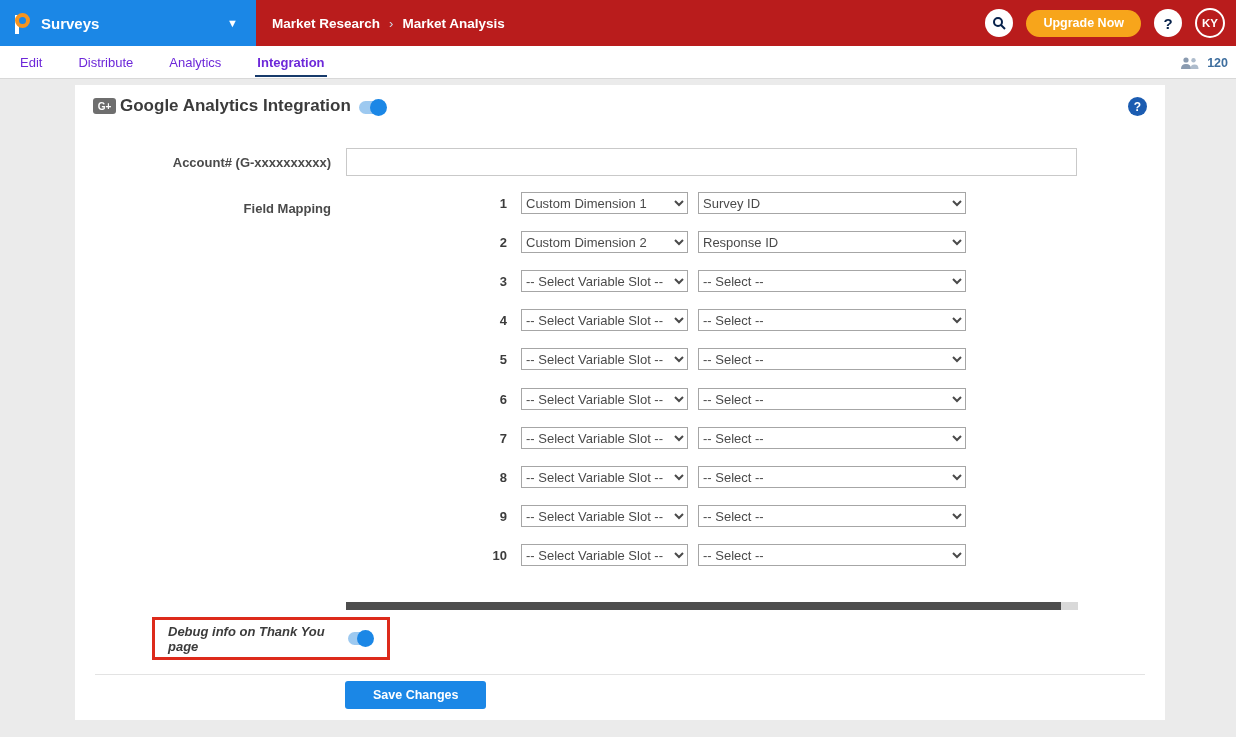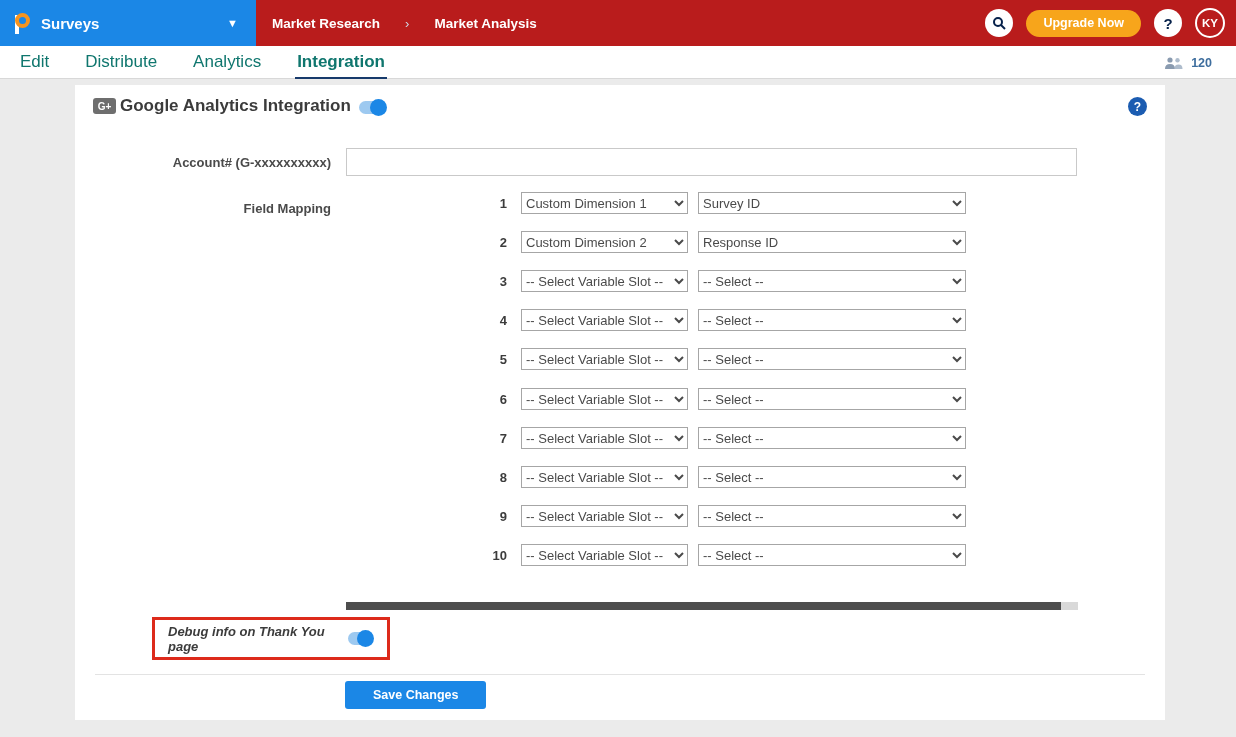--- a/index.html
+++ b/index.html
@@ -7,34 +7,34 @@
   .page { position:relative; width:1236px; height:737px; background:#ebebeb; overflow:hidden; }
 
   
   .topbar { position:absolute; top:0; left:0; width:1236px; height:46px; background:#b91c1c; }
   .brand { position:absolute; top:0; left:0; width:256px; height:46px; background:#1b87e6; display:flex; align-items:center; padding-left:14px; cursor:pointer; }
   .logo { position:relative; width:17px; height:21px; margin-right:10px; }
   .logo .bowl { position:absolute; left:1px; top:0; width:15px; height:15px; border:4px solid #f7941e; border-radius:50%; }
   .logo .stem { position:absolute; left:1px; top:2px; width:4px; height:19px; background:#ffffff; }
   .brand-name { color:#ffffff; font-size:15px; font-weight:bold; }
   .brand-caret { position:absolute; right:18px; top:17px; color:#ffffff; font-size:11px; }
-  .breadcrumb { position:absolute; left:272px; top:0; height:46px; display:flex; align-items:center; gap:25px; color:#ffffff; font-size:13.5px; }
+  .breadcrumb { position:absolute; left:272px; top:0; height:46px; display:flex; align-items:center; gap:9px; color:#ffffff; font-size:13.5px; }
   .crumb { font-weight:600; cursor:pointer; }
   .crumb-sep { font-size:13px; color:#cfd9e6; }
   .topbar-right { position:absolute; right:11px; top:0; height:46px; display:flex; align-items:center; gap:13px; }
   .circle-btn { width:28px; height:28px; border-radius:50%; background:#ffffff; display:flex; align-items:center; justify-content:center; cursor:pointer; }
   .circle-btn .q { color:#06214a; font-weight:bold; font-size:15px; }
   .upgrade-btn { height:27px; padding:0 17px; border:none; border-radius:14px; background:#f7a51b; color:#ffffff; font-size:12.5px; font-weight:bold; font-family:Liberation Sans, sans-serif; cursor:pointer; }
   .avatar { width:30px; height:30px; border-radius:50%; border:2px solid #ffffff; color:#ffffff; font-size:11.5px; font-weight:bold; display:flex; align-items:center; justify-content:center; cursor:pointer; }
 
   
   .tabbar { position:absolute; top:46px; left:0; width:1236px; height:33px; background:#ffffff; border-bottom:1px solid #d8d8d8; display:flex; align-items:center; padding-left:18px; gap:32px; }
-  .tab { font-size:17px; color:#0f766e; font-weight:500; padding:7px 2px 5px; cursor:pointer; border-bottom:2px solid transparent; }
+  .tab { font-size:13px; color:#6d28d9; font-weight:500; padding:7px 2px 5px; cursor:pointer; border-bottom:2px solid transparent; }
   .tab.active { border-bottom:2px solid #173a6b; font-weight:600; }
-  .tab-right { position:absolute; right:24px; top:0; height:33px; display:flex; align-items:center; gap:8px; }
+  .tab-right { position:absolute; right:8px; top:0; height:33px; display:flex; align-items:center; gap:8px; }
   .resp-count { font-size:12.5px; color:#3e6e9e; font-weight:600; }
 
   
   .content { position:absolute; top:79px; left:0; width:1236px; height:658px; background:#ebebeb; }
   .card { position:absolute; left:75px; top:6px; width:1090px; height:635px; background:#ffffff; }
 
   .ga-icon { position:absolute; left:18px; top:13px; width:23px; height:16px; background:#6e6e6e; border-radius:3px; color:#ffffff; font-size:10px; font-weight:bold; display:flex; align-items:center; justify-content:center; }
   .card-title { position:absolute; left:45px; top:11px; font-size:17px; font-weight:bold; color:#3b3b3b; }
   .toggle { position:relative; width:26px; height:13px; border-radius:7px; background:#9dc9f0; cursor:pointer; }
   .toggle::after { content:""; position:absolute; right:-2px; top:-2px; width:17px; height:17px; border-radius:50%; background:#1b87e6; }

